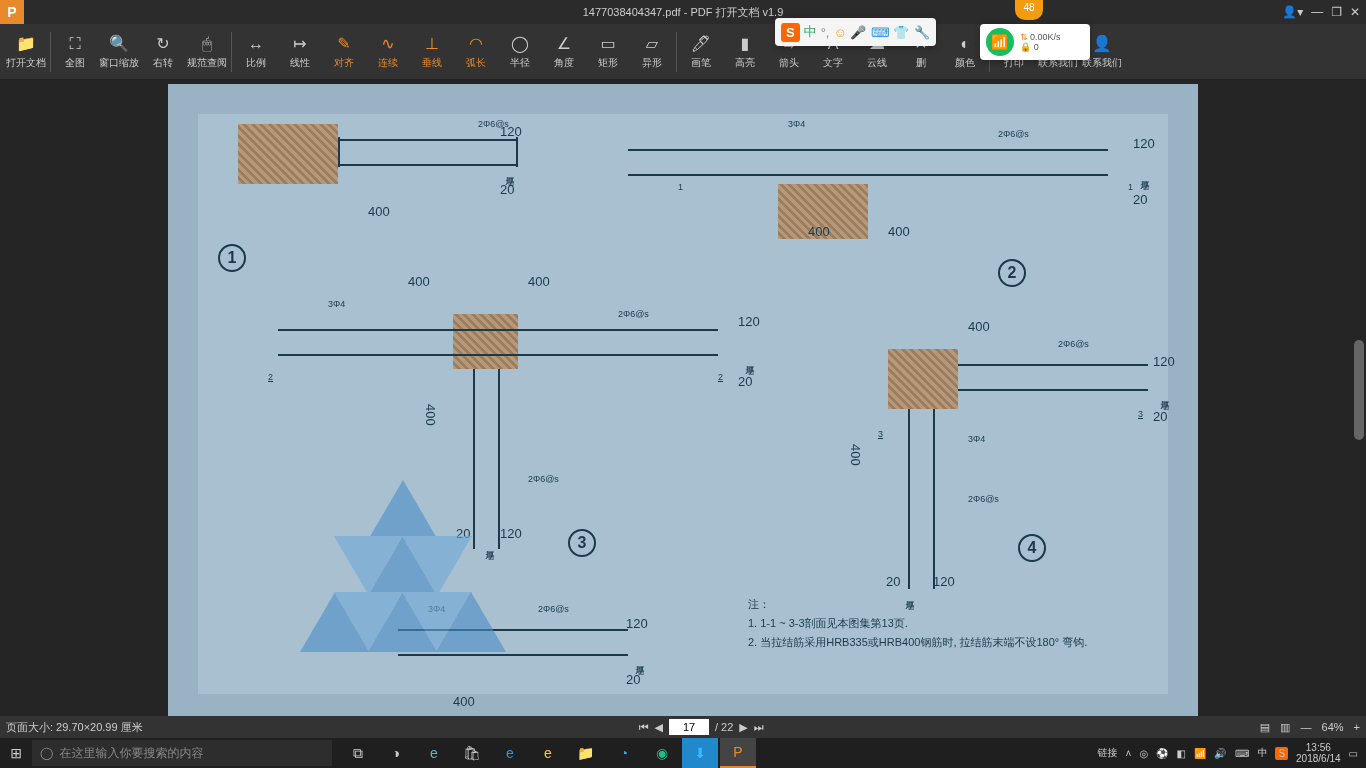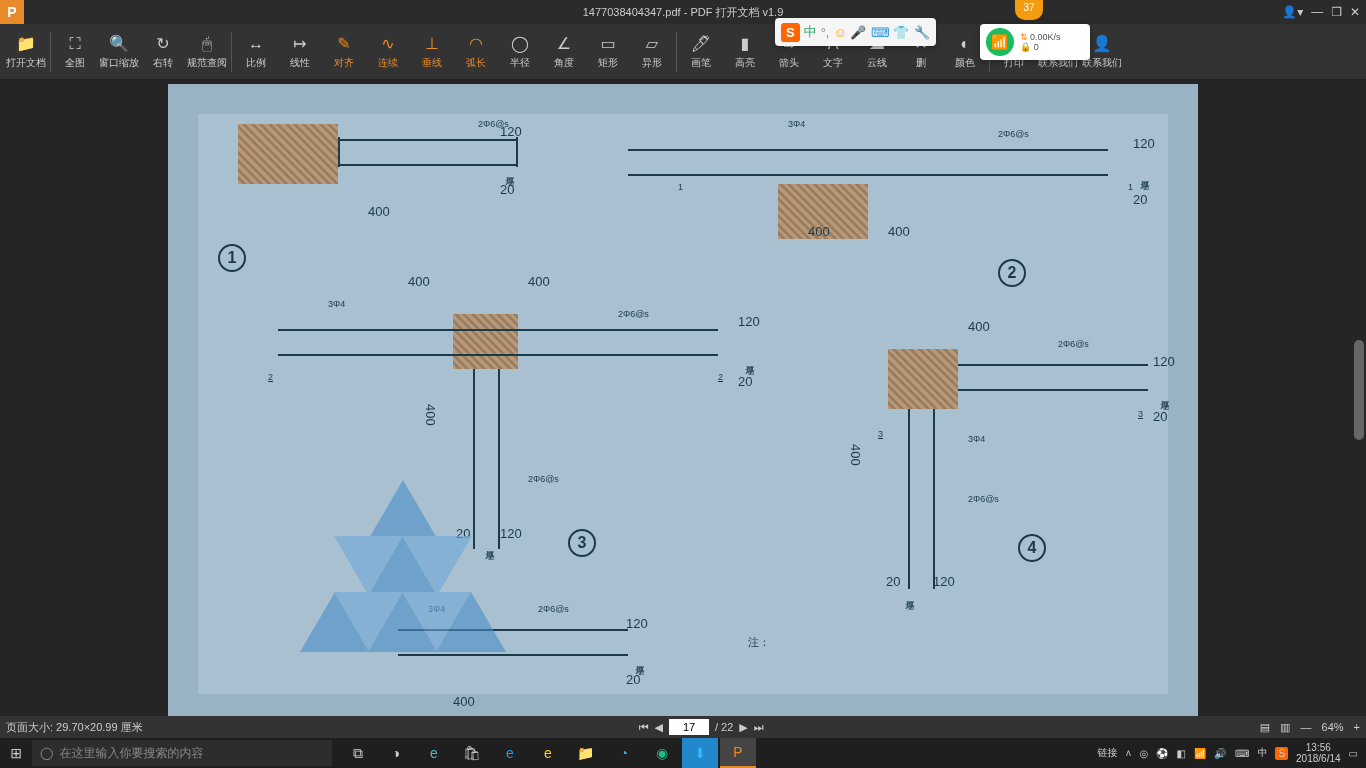--- a/index.html
+++ b/index.html
@@ -251,20 +251,22 @@
       <div class="dim" style="left:428px;top:558px">20</div>
 
       <div class="watermark">
         <div style="text-align:center"><span class="wm-tri"></span></div>
         <div style="text-align:center;margin-top:-4px"><span class="wm-tri down"></span><span class="wm-tri"></span><span class="wm-tri down"></span></div>
         <div style="text-align:center;margin-top:-4px"><span class="wm-tri"></span><span class="wm-tri down"></span><span class="wm-tri"></span><span class="wm-tri down"></span><span class="wm-tri"></span></div>
       </div>
 
       <div class="notes">
         <div>注：</div>
+        <div>1. 1-1 ~ 3-3剖面见本图集第13页.</div>
+        <div>2. 当拉结筋采用HRB335或HRB400钢筋时, 拉结筋末端不设180° 弯钩.</div>
       </div>
     </div>
   </div>
 </div>
 
 <div class="statusbar">
   <div>页面大小:  29.70×20.99 厘米</div>
   <div class="page-nav">
     <span>⏮</span>
     <span>◀</span>
@@ -313,21 +315,21 @@
     <span>中</span>
     <span style="background:#f60;padding:1px 3px;border-radius:2px">S</span>
     <div class="clock">
       <div>13:56</div>
         <div>2018/6/14</div>
     </div>
     <span>▭</span>
   </div>
 </div>
 
-<div class="floating badge">37</div>
+<div class="floating badge">48</div>
 <div class="floating ime-bar">
   <span style="background:#f60;color:#fff;padding:2px 5px;border-radius:3px;font-weight:bold">S</span>
   <span style="color:#3a6">中</span>
   <span style="color:#888">°,</span>
   <span style="color:#f90">☺</span>
   <span style="color:#39d">🎤</span>
   <span style="color:#39d">⌨</span>
   <span style="color:#f55">👕</span>
   <span style="color:#39d">🔧</span>
 </div>

